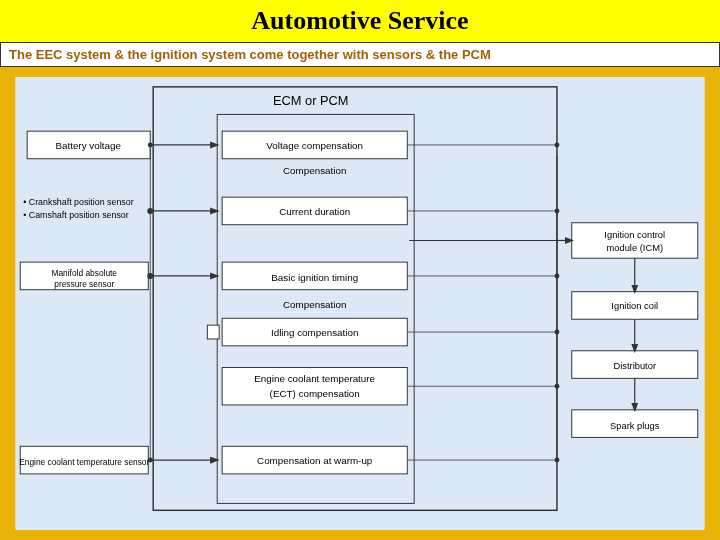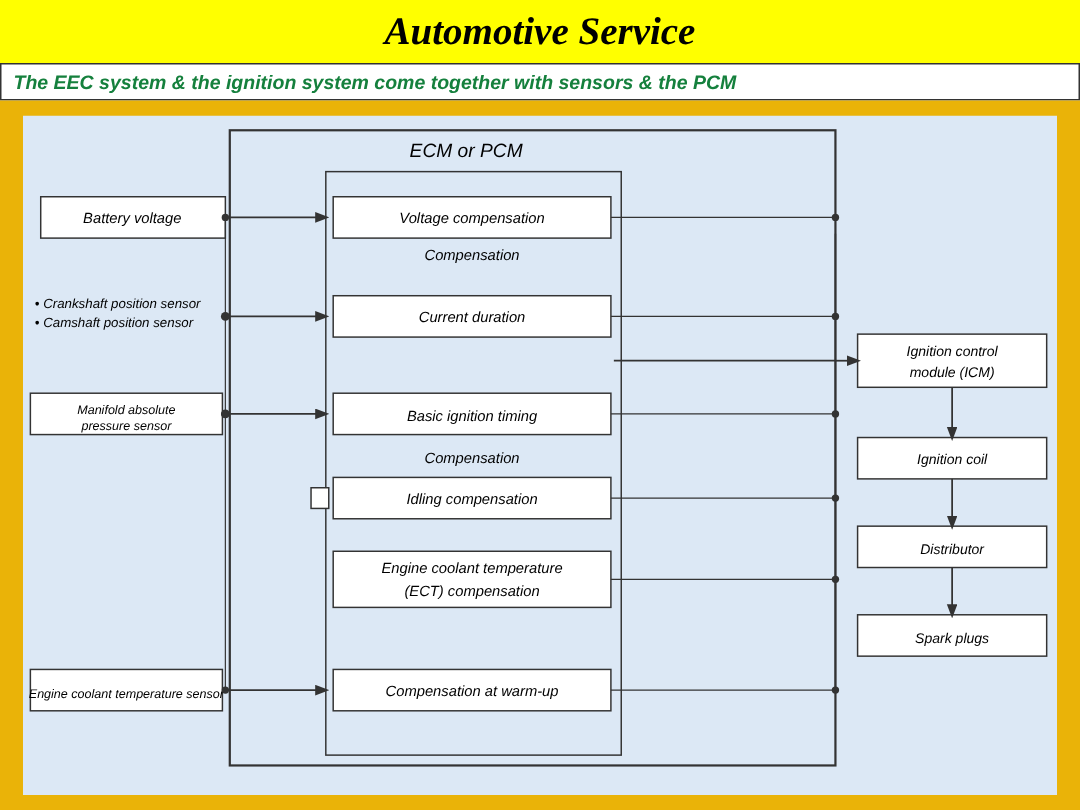--- a/index.html
+++ b/index.html
@@ -8,37 +8,36 @@
       height: 540px;
       background: #f0f0f0;
       font-family: Arial, sans-serif;
       overflow: hidden;
     }
     #app {
       width: 720px;
       height: 540px;
       display: flex;
       flex-direction: column;
-      font-style: italic;
     }
     #title-bar {
       background: #ffff00;
       text-align: center;
       padding: 6px 0;
       font-size: 26px;
       font-weight: bold;
       font-family: 'Times New Roman', serif;
       color: #000;
     }
     #subtitle-bar {
       background: #fff;
       border: 1px solid #333;
       padding: 4px 8px;
       font-size: 13px;
-      color: #15803d;
+      color: #a16207;
       font-weight: bold;
     }
     #diagram-area {
       flex: 1;
       background: #eab308;
       padding: 10px;
       position: relative;
       overflow: hidden;
     }
     

